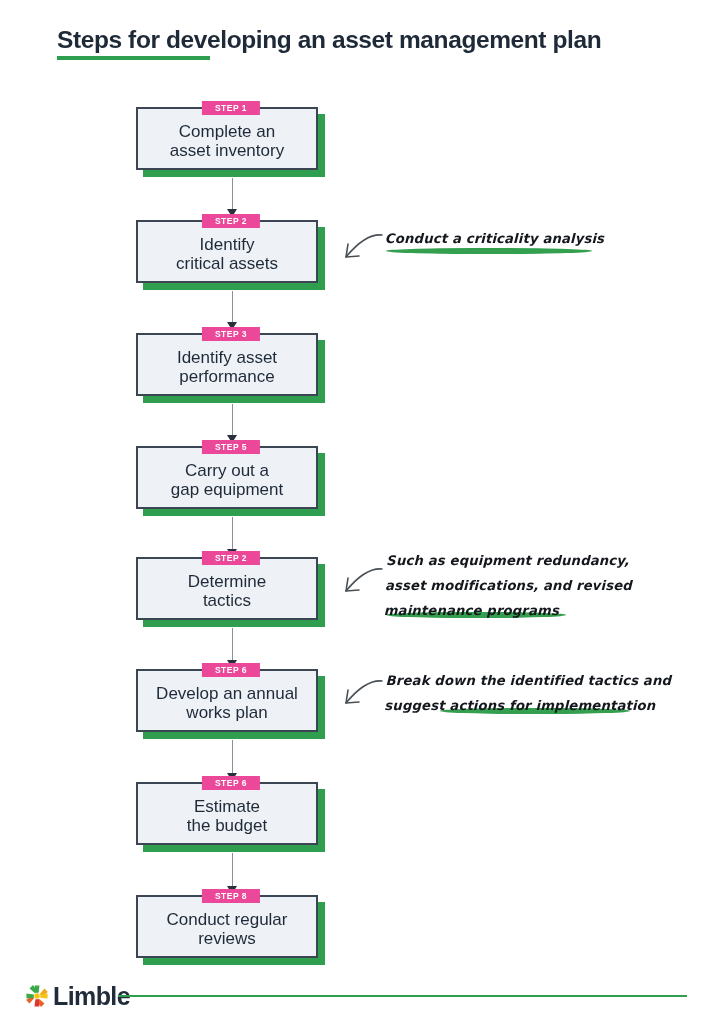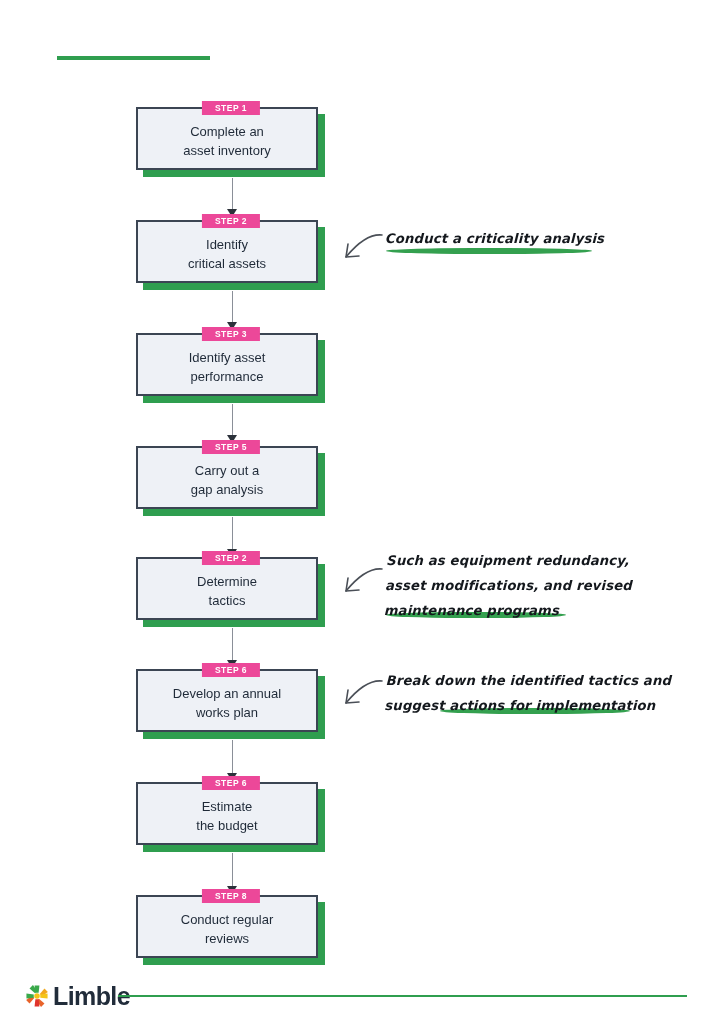--- a/index.html
+++ b/index.html
@@ -71,21 +71,21 @@
     width: 182px;
     height: 63px;
     background: #eef1f6;
     border: 2px solid #3b4553;
     display: flex;
     align-items: center;
     justify-content: center;
   }
 
   .step-label {
-    font-size: 13px;
+    font-size: 17px;
     line-height: 19px;
     color: #1f2a38;
     text-align: center;
     white-space: pre-line;
     padding-top: 4px;
   }
 
   .step-tab {
     position: absolute;
     left: 50%;
@@ -175,20 +175,21 @@
     width: 569px;
     height: 2.4px;
     background: #2f9e4f;
   }
 </style>
 </head>
 <body>
 
 <div id="page">
 
+  <div class="title">Steps for developing an asset management plan</div>
   <div class="title-underline"></div>
 
   <div class="flow">
 
     <div class="step-wrap" style="top:107px;">
       <div class="step-shadow"></div>
       <div class="step-box">
         <div class="step-label">Complete an
 asset inventory</div>
       </div>
@@ -222,21 +223,21 @@
     </div>
     <div class="connector" style="top:404px; height:38px;">
       <div class="stem"></div>
       <div class="head"></div>
     </div>
 
     <div class="step-wrap" style="top:446px;">
       <div class="step-shadow"></div>
       <div class="step-box">
         <div class="step-label">Carry out a
-gap analysis</div>
+gap equipment</div>
       </div>
       <div class="step-tab">STEP 5</div>
     </div>
     <div class="connector" style="top:517px; height:39px;">
       <div class="stem"></div>
       <div class="head"></div>
     </div>
 
     <div class="step-wrap" style="top:557px;">
       <div class="step-shadow"></div>

